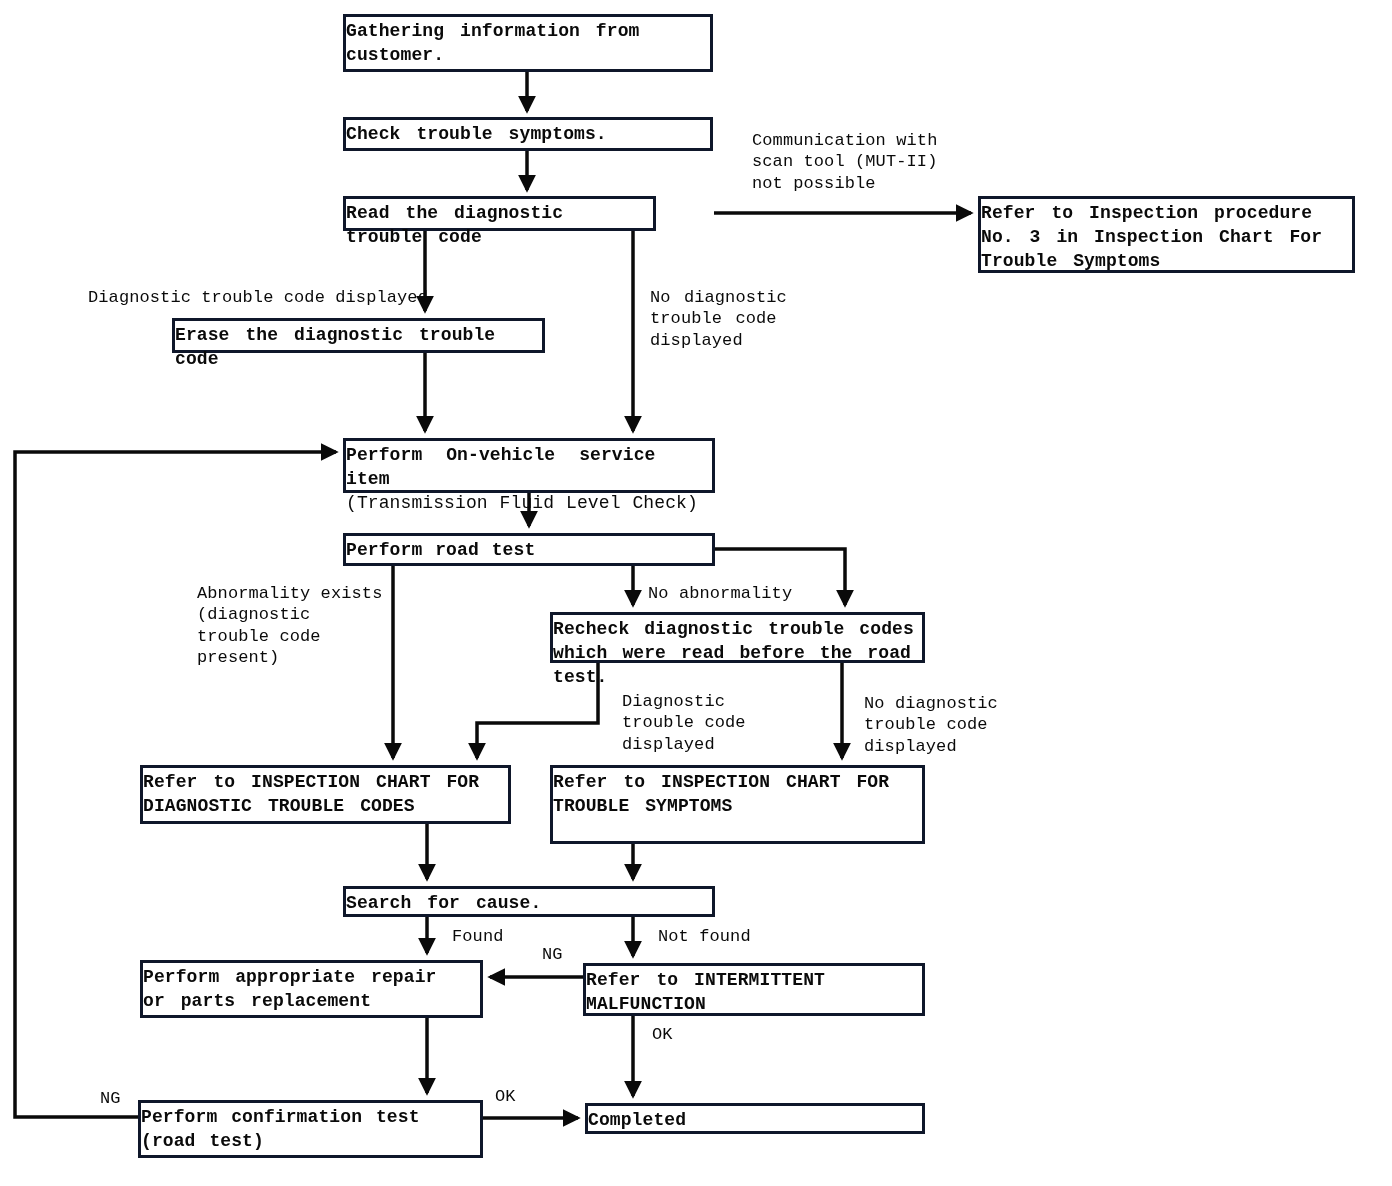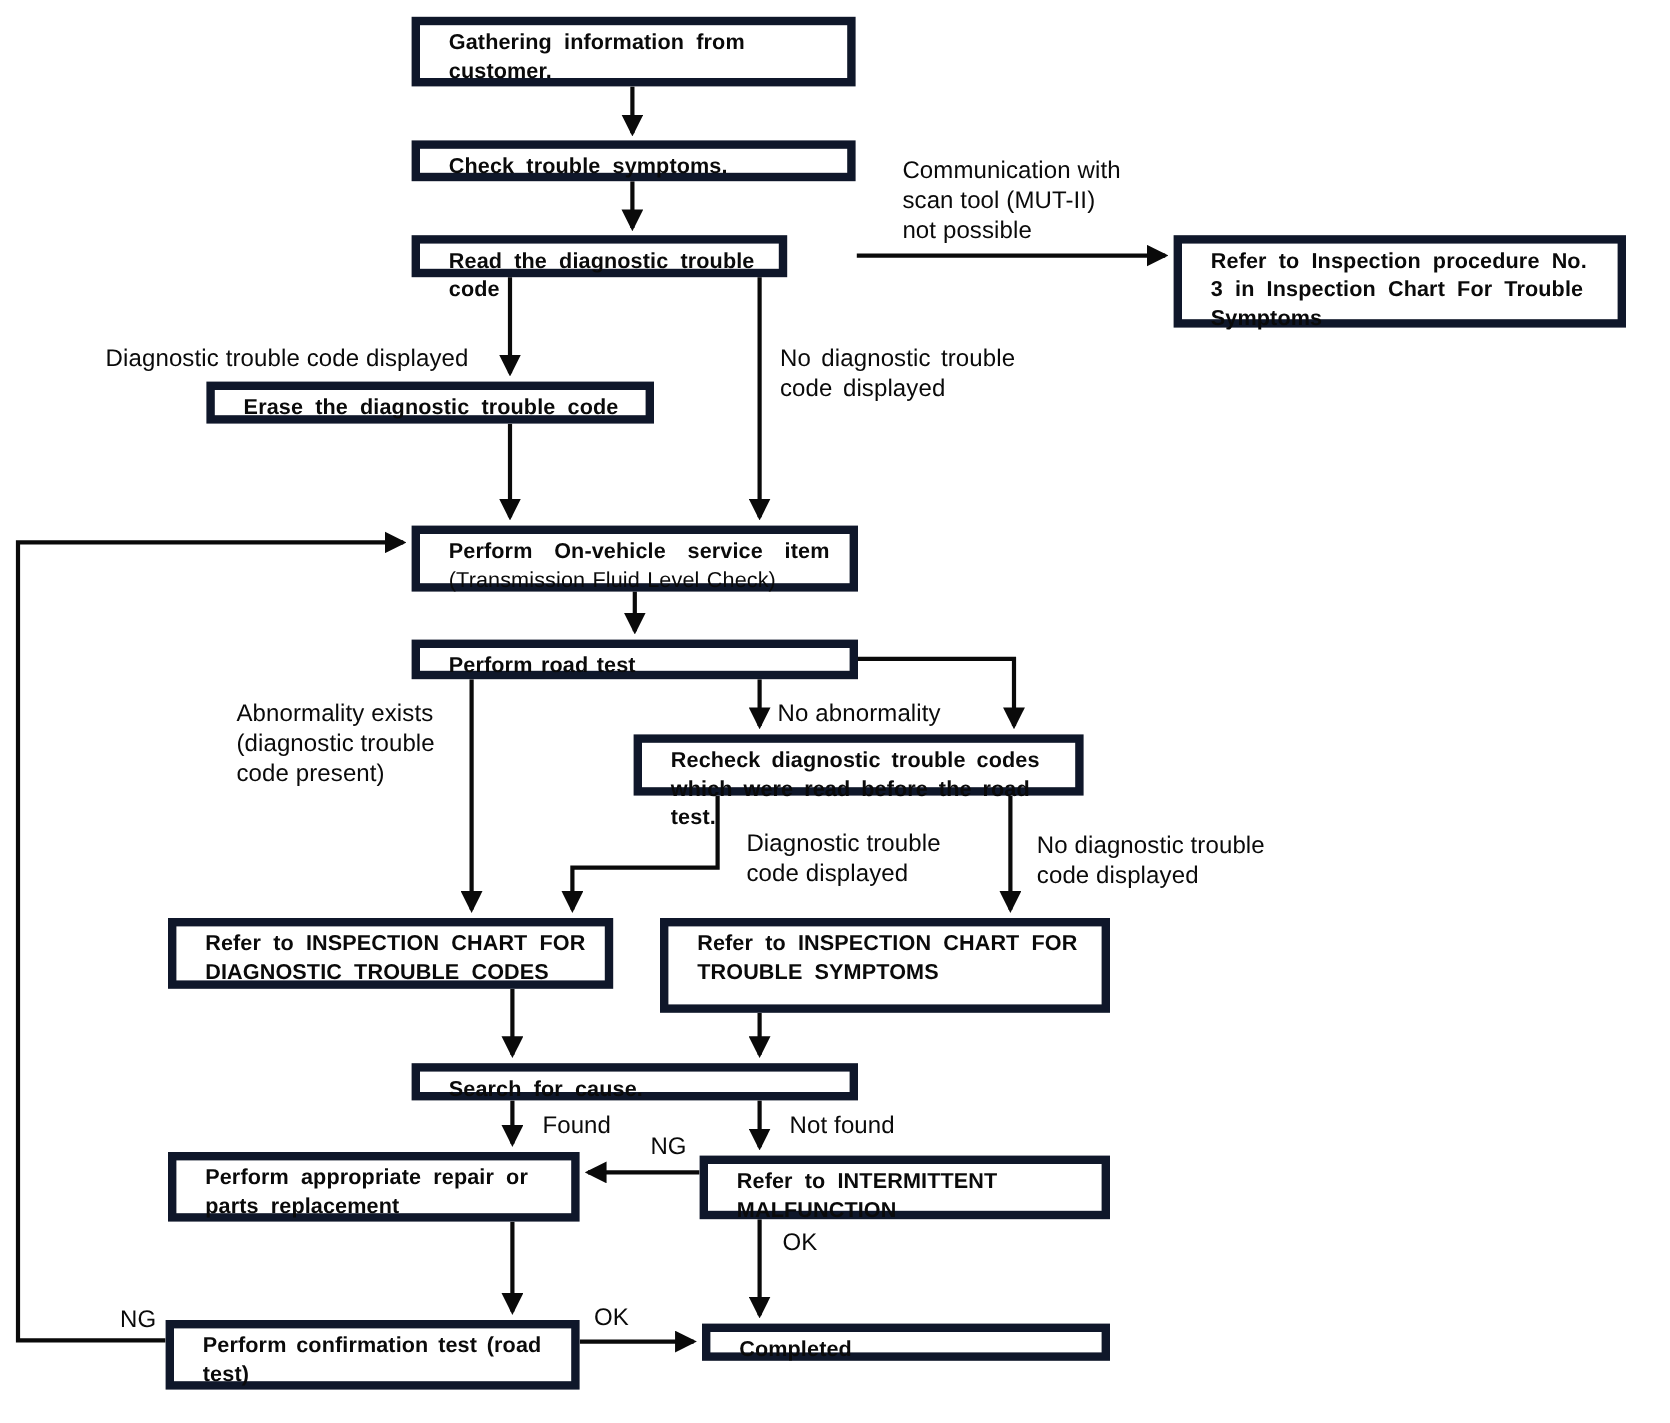--- a/index.html
+++ b/index.html
@@ -10,37 +10,39 @@
     font-family: "Liberation Sans", sans-serif;
     color: #0a0a0a;
     overflow: hidden;
   }
   .stage { position: absolute; left: 0; top: 0; width: 1392px; height: 1186px; }
   svg.wires { position: absolute; left: 0; top: 0; z-index: 1; }
   .box {
     position: absolute;
     z-index: 2;
     background: #ffffff;
-    border: 7px solid #0f172a;
+    border: 3px solid #0f172a;
     box-sizing: border-box;
-    padding: 3px 8px 2px 24px;
+    padding: 3px 8px 2px 0;
     font-weight: bold;
     font-size: 18px;
     line-height: 1.32;
     letter-spacing: 0.1px;
     word-spacing: 5px;
+    font-family: Liberation Mono, monospace;
   }
   .box .sub { font-weight: normal; word-spacing: 1px; }
   .ws-wide { word-spacing: 13px; }
   .label {
     position: absolute;
     z-index: 2;
-    font-size: 20px;
+    font-size: 17px;
     line-height: 1.25;
     letter-spacing: 0.1px;
+    font-family: Liberation Mono, monospace;
   }
   .small-gap { word-spacing: 3px; }
 </style>
 </head>
 <body>
 
 <div class="stage">
 
   <svg class="wires" width="1392" height="1186" viewBox="0 0 1392 1186">
     <defs>
@@ -83,21 +85,21 @@
 
   <div class="box" style="left:172px; top:318px; width:373px; height:35px;">Erase the diagnostic trouble code</div>
 
   <div class="box" style="left:343px; top:438px; width:372px; height:55px;">
     <div class="ws-wide">Perform On-vehicle service item</div>
     <div class="sub">(Transmission Fluid Level Check)</div>
   </div>
 
   <div class="box" style="left:343px; top:533px; width:372px; height:33px; word-spacing:2px;">Perform road test</div>
 
-  <div class="box" style="left:528px; top:612px; width:375px; height:51px; word-spacing:4px;">Recheck diagnostic trouble codes which were read before the road test.</div>
+  <div class="box" style="left:550px; top:612px; width:375px; height:51px; word-spacing:4px;">Recheck diagnostic trouble codes which were read before the road test.</div>
 
   <div class="box" style="left:140px; top:765px; width:371px; height:59px;">Refer to INSPECTION CHART FOR DIAGNOSTIC TROUBLE CODES</div>
 
   <div class="box" style="left:550px; top:765px; width:375px; height:79px;">Refer to INSPECTION CHART FOR TROUBLE SYMPTOMS</div>
 
   <div class="box" style="left:343px; top:886px; width:372px; height:31px;">Search for cause.</div>
 
   <div class="box" style="left:140px; top:960px; width:343px; height:58px;">Perform appropriate repair or parts replacement</div>
 
   <div class="box" style="left:583px; top:963px; width:342px; height:53px;">Refer to INTERMITTENT MALFUNCTION</div>

